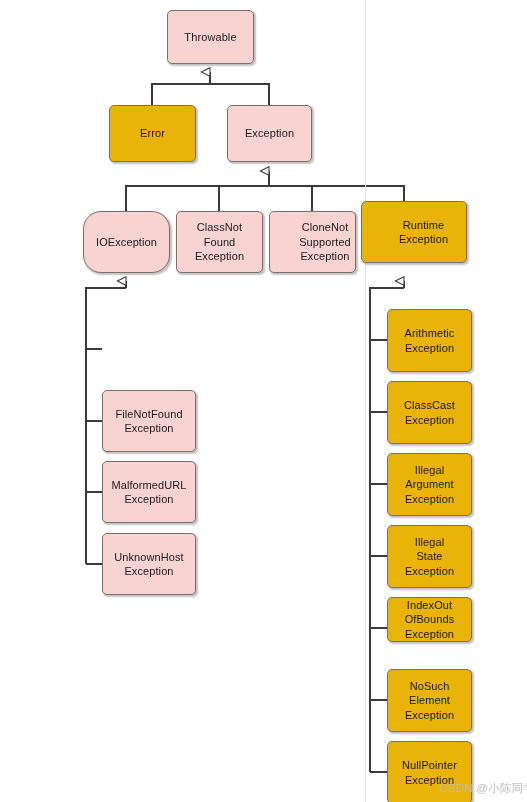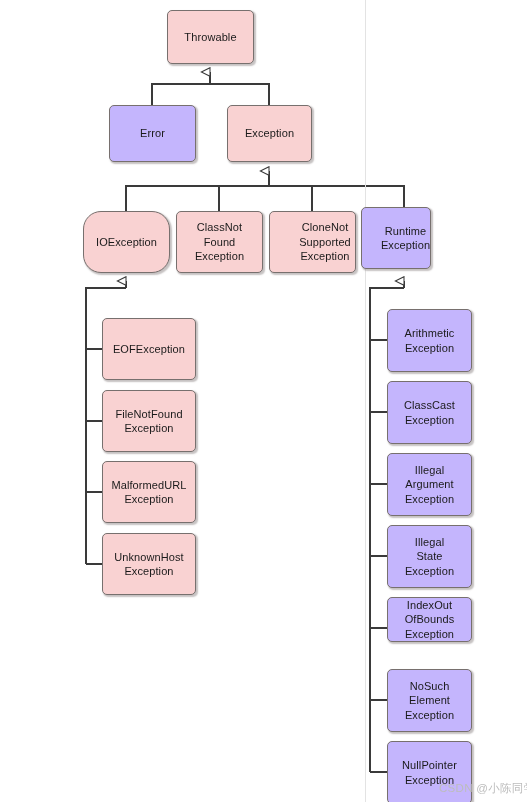--- a/index.html
+++ b/index.html
@@ -40,21 +40,21 @@
     letter-spacing: 0.1px;
     box-shadow: 1.5px 1.5px 1.5px rgba(120,110,110,0.42);
     z-index: 2;
     padding: 0 3px;
   }
   .node span {
     display: block;
     white-space: pre-line;
   }
   .fill-pink { background: #f9d2d2; }
-  .fill-cyan { background: #c4b5fd; }
+  .fill-cyan { background: #eab308; }
   .edge-rule {
     position: absolute;
     top: 0;
     width: 1px;
     height: 802px;
     background: #e3e3e3;
     z-index: 1;
   }
   #watermark {
     position: absolute;
@@ -129,28 +129,25 @@
 Found
 Exception</span>
   </div>
 
   <div class="node fill-pink" style="left:241px; top:211px; width:87px; height:62px;padding-left:28px;">
     <span>CloneNot
 Supported
 Exception</span>
   </div>
 
-  <div class="node fill-cyan" style="left:333px; top:207px; width:70px; height:62px;padding-left:22px;">
+  <div class="node fill-cyan" style="left:333px; top:201px; width:106px; height:62px;padding-left:22px;">
     <span>Runtime
 Exception</span>
   </div>
 
-  <div class="node fill-pink" style="left:74px; top:318px; width:94px; height:62px;">
-    <span>EOFException</span>
-  </div>
 
   <div class="node fill-pink" style="left:74px; top:390px; width:94px; height:62px;">
     <span>FileNotFound
 Exception</span>
   </div>
 
   <div class="node fill-pink" style="left:74px; top:461px; width:94px; height:62px;">
     <span>MalformedURL
 Exception</span>
   </div>

